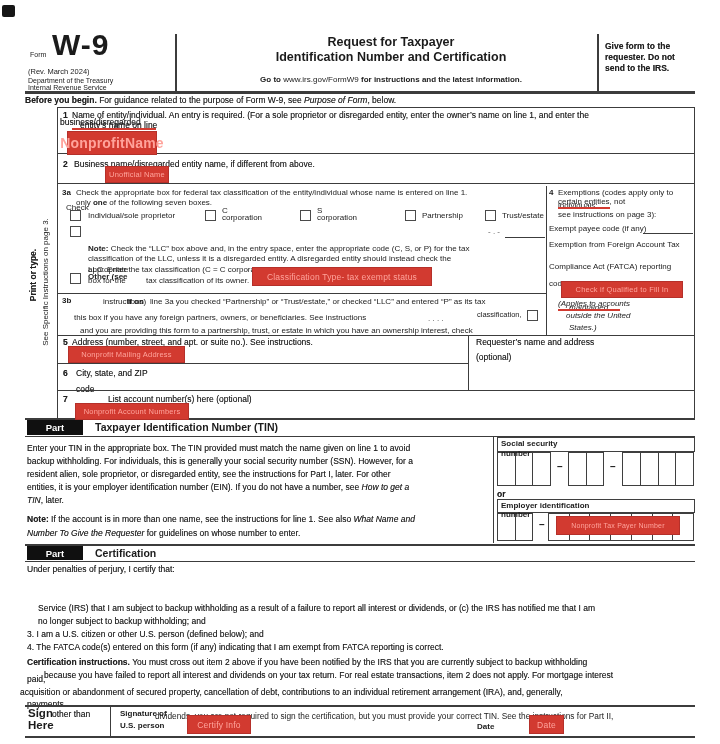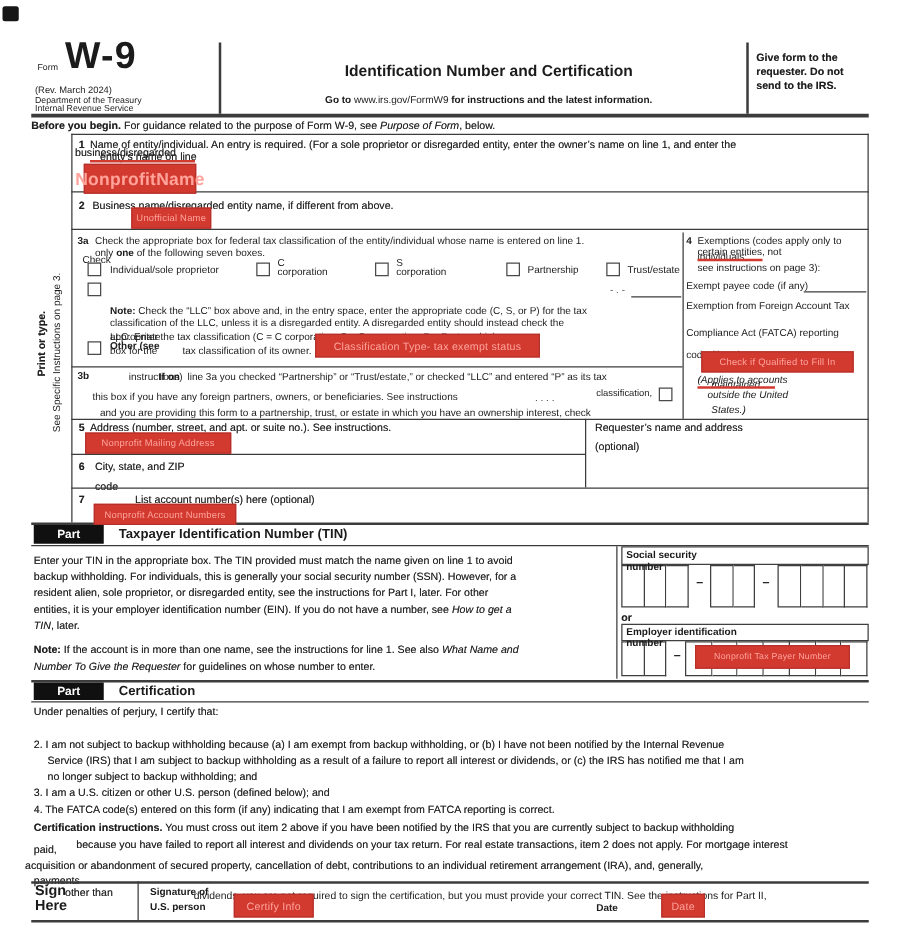--- a/index.html
+++ b/index.html
@@ -35,20 +35,21 @@
   <div class="smudge" style="left:2px;top:5px;width:13px;height:12px;"></div>
 
   <div class="abs t7" style="left:30px;top:51px;">Form</div>
   <div class="abs b" style="left:52px;top:28px;font-size:30px;letter-spacing:1px;">W-9</div>
   <div class="abs t75" style="left:28px;top:67px;">(Rev. March 2024)</div>
   <div class="abs t7" style="left:28px;top:77px;">Department of the Treasury</div>
   <div class="abs t7" style="left:28px;top:84px;">Internal Revenue Service</div>
 
   <div class="line" style="left:175px;top:34px;width:1.5px;height:57px;"></div>
 
+  <div class="abs b" style="left:186px;top:35px;width:410px;text-align:center;font-size:12.5px;">Request for Taxpayer</div>
   <div class="abs b" style="left:186px;top:50px;width:410px;text-align:center;font-size:12.5px;">Identification Number and Certification</div>
   <div class="abs t8" style="left:186px;top:75px;width:410px;text-align:center;">
     <span class="b">Go to </span><span>www.irs.gov/FormW9</span><span class="b"> for instructions and the latest information.</span>
   </div>
 
   <div class="line" style="left:597px;top:34px;width:1.5px;height:57px;"></div>
   <div class="abs b t" style="left:605px;top:41px;width:88px;white-space:normal;line-height:11px;">Give form to the requester. Do not send to the IRS.</div>
 
   <div class="line" style="left:25px;top:91px;width:670px;height:2.5px;"></div>
 
@@ -222,30 +223,29 @@
       <div class="cell"></div>
   </div>
   <div class="ann" style="left:556px;top:516px;width:122px;height:17px;font-size:7px;">Nonprofit  Tax Payer Number</div>
 
   <div class="line" style="left:25px;top:544px;width:670px;height:2px;"></div>
   <div class="pbox" style="left:27px;top:546px;width:56px;height:14px;">Part</div>
   <div class="abs b" style="left:95px;top:547px;font-size:10.5px;">Certification</div>
   <div class="line" style="left:25px;top:561px;width:670px;height:1px;"></div>
 
   <div class="abs t" style="left:27px;top:564px;">Under penalties of perjury, I certify that:</div>
-  <div class="abs t" style="left:27px;top:590px;">2. I am not subject to backup withholding because (a) I am exempt from backup withholding, or (b) I have not been notified by the Internal Revenue</div>
   <div class="abs t" style="left:38px;top:603px;">Service (IRS) that I am subject to backup withholding as a result of a failure to report all interest or dividends, or (c) the IRS has notified me that I am</div>
   <div class="abs t" style="left:38px;top:616px;">no longer subject to backup withholding; and</div>
   <div class="abs t" style="left:27px;top:629px;">3. I am a U.S. citizen or other U.S. person (defined below); and</div>
   <div class="abs t" style="left:27px;top:642px;">4. The FATCA code(s) entered on this form (if any) indicating that I am exempt from FATCA reporting is correct.</div>
   <div class="abs t" style="left:27px;top:657px;">
     <span class="b">Certification instructions.</span><span> You must cross out item 2 above if you have been notified by the IRS that you are currently subject to backup withholding</span>
   </div>
   <div class="abs t" style="left:27px;top:674px;">paid,</div>
-  <div class="abs t" style="left:41px;top:670px;padding-left:20px;">because you have failed to report all interest and dividends on your tax return. For real estate transactions, item 2 does not apply. For mortgage interest</div>
+  <div class="abs t" style="left:24px;top:670px;padding-left:20px;">because you have failed to report all interest and dividends on your tax return. For real estate transactions, item 2 does not apply. For mortgage interest</div>
   <div class="abs t" style="left:20px;top:687px;">acquisition or abandonment of secured property, cancellation of debt, contributions to an individual retirement arrangement (IRA), and, generally,</div>
   <div class="abs t" style="left:27px;top:699px;">payments</div>
 
   <div class="line" style="left:25px;top:705px;width:670px;height:1.5px;"></div>
   <div class="line" style="left:110px;top:705px;width:1px;height:31px;"></div>
   <div class="line" style="left:25px;top:736px;width:670px;height:1.5px;"></div>
 
   <div class="abs b" style="left:28px;top:707px;font-size:11.5px;">Sign</div>
   <div class="abs t" style="left:52px;top:709px;">other than</div>
   <div class="abs b" style="left:28px;top:719px;font-size:11.5px;">Here</div>

